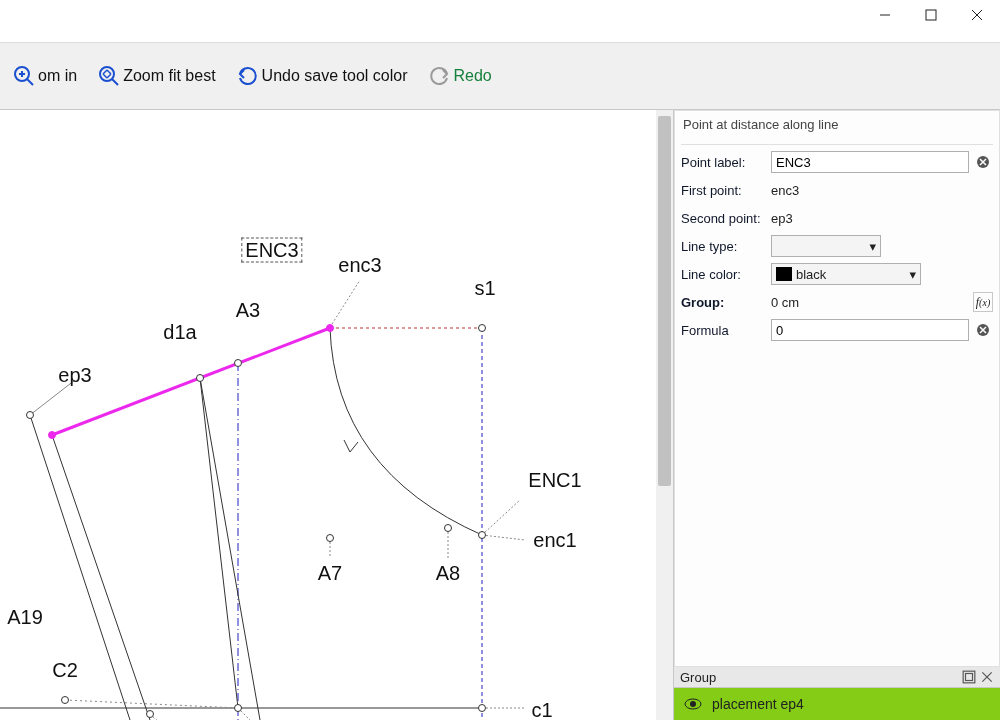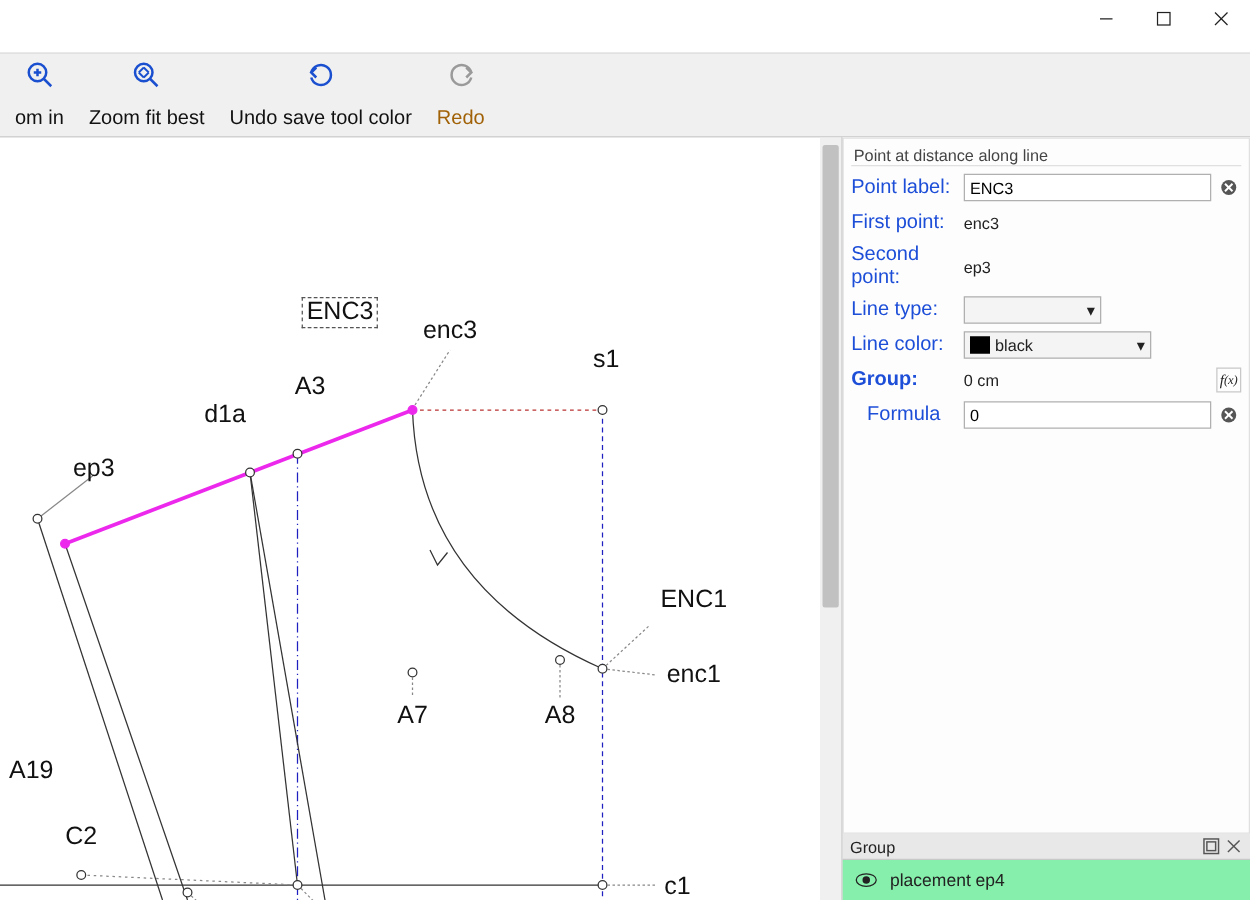--- a/index.html
+++ b/index.html
@@ -3,22 +3,22 @@
 <meta charset="utf-8">
 <style>
   * { box-sizing: border-box; margin: 0; padding: 0; }
   body { font-family: -apple-system, "Segoe UI", Arial, sans-serif; font-size: 13px; color: #222; background: #fff; width: 1000px; height: 720px; overflow: hidden; }
   
   .titlebar { height: 42px; background: #fff; display: flex; justify-content: flex-end; align-items: flex-start; }
   .titlebar .win-btn { width: 46px; height: 30px; display: flex; align-items: center; justify-content: center; cursor: pointer; }
   .titlebar svg { width: 12px; height: 12px; stroke: #222; stroke-width: 1; fill: none; }
   
   .toolbar { height: 68px; background: #f0f0f0; border-top: 1px solid #dcdcdc; border-bottom: 1px solid #c8c8c8; display: flex; align-items: center; padding: 0 4px; gap: 4px; }
-  .tool-btn { display: flex; flex-direction: column; align-items: center; justify-content: center; padding: 4px 8px; font-size: 16px; color: #111; cursor: pointer; gap: 14px; }
-  .tool-btn.disabled { color: #a16207; }
+  .tool-btn { display: flex; flex-direction: row; align-items: center; justify-content: center; padding: 4px 8px; font-size: 16px; color: #111; cursor: pointer; gap: 2px; }
+  .tool-btn.disabled { color: #15803d; }
   .tool-btn svg { width: 24px; height: 24px; }
   .tool-btn.disabled svg { stroke: #9a9a9a; fill: #9a9a9a; }
   .blue-ico { stroke: #1a4fd0; fill: none; stroke-width: 2; }
   
   .main { display: flex; height: 610px; }
   .canvas-wrap { flex: 1; position: relative; border-right: 1px solid #c8c8c8; overflow: hidden; }
   .canvas { position: relative; width: 100%; height: 100%; background: #fff; }
   .scrollbar-v { position: absolute; right: 0; top: 0; width: 17px; height: 100%; background: #f0f0f0; }
   .scrollbar-v .thumb { position: absolute; left: 2px; width: 13px; background: #c1c1c1; border-radius: 2px; }
   
@@ -28,35 +28,35 @@
   .pt.magenta { background: #ec28ec; border-color: #ec28ec; }
   
   svg.lines { position: absolute; inset: 0; width: 100%; height: 100%; pointer-events: none; }
   
   .right-panel { width: 326px; display: flex; flex-direction: column; background: #f0f0f0; }
   .panel-header { height: 21px; background: #e8e8e8; border-bottom: 1px solid #c8c8c8; display: flex; align-items: center; padding: 0 6px; font-size: 13px; color: #222; }
   .panel-header .spacer { flex: 1; }
   .panel-header .hicon { width: 14px; height: 14px; margin-left: 4px; display: flex; align-items: center; justify-content: center; cursor: pointer; }
   
   .tool-opts-body { flex: 1; background: #fdfdfd; border: 1px solid #e0e0e0; padding: 4px 6px; }
-  .subtitle { font-size: 13px; color: #444; padding: 2px 0 0 2px; border-bottom: 1px solid #e0e0e0; margin-bottom: 6px; }
+  .subtitle { font-size: 13px; color: #444; padding: 2px 0 12px 2px; border-bottom: 1px solid #e0e0e0; margin-bottom: 6px; }
   .form-row { display: flex; align-items: center; margin-bottom: 6px; min-height: 22px; }
-  .form-row .lbl { width: 90px; font-size: 16px; color: #1d4ed8; }
+  .form-row .lbl { width: 90px; font-size: 13px; color: #0f172a; }
   .form-row .lbl.bold { font-weight: 700; }
   .form-row .val { font-size: 13px; color: #222; }
   .form-row input[type=text] { flex: 1; height: 22px; border: 1px solid #b0b0b0; padding: 0 4px; font-size: 13px; background: #fff; }
   .clear-btn { width: 20px; height: 20px; display: flex; align-items: center; justify-content: center; margin-left: 4px; cursor: pointer; }
   .clear-btn svg { width: 14px; height: 14px; }
   .combo { flex: 1; max-width: 110px; height: 22px; border: 1px solid #b0b0b0; background: #f4f4f4; display: flex; align-items: center; padding: 0 4px; font-size: 13px; position: relative; }
   .combo .chev { margin-left: auto; }
   .combo .sw { width: 16px; height: 14px; background: #000; margin-right: 4px; }
   .combo.wide { max-width: 150px; }
   .fx-btn { width: 20px; height: 20px; margin-left: 4px; font-style: italic; font-size: 12px; display: flex; align-items: center; justify-content: center; border: 1px solid #c8c8c8; cursor: pointer; font-family: serif; }
   
-  .group-body { background: #86efac; padding: 4px; }
+  .group-body { background: #84cc16; padding: 4px; }
   .group-row { display: flex; align-items: center; padding: 4px 6px; font-size: 14px; gap: 10px; }
   .eye { width: 18px; height: 12px; }
 </style>
 </head>
 <body>
 
 <div class="titlebar">
   <div class="win-btn">
       <svg viewBox="0 0 12 12">
         <line x1="1" y1="6" x2="11" y2="6"></line>
@@ -226,21 +226,21 @@
       </div>
 
       <div class="form-row">
         <span class="lbl bold">Group:</span>
         <span class="val">0 cm</span>
         <div style="flex:1"></div>
         <div class="fx-btn">f<sub>(x)</sub></div>
       </div>
 
       <div class="form-row">
-        <span class="lbl" style="text-align:center;padding-right:6px">Formula</span>
+        <span class="lbl" style="text-align:left;padding-right:6px">Formula</span>
         <input type="text" value="0" style="">
         <div class="clear-btn">
             <svg viewBox="0 0 14 14">
               <circle cx="7" cy="7" r="6" fill="#555"></circle>
               <line x1="4" y1="4" x2="10" y2="10" stroke="#fff" stroke-width="1.5"></line>
               <line x1="10" y1="4" x2="4" y2="10" stroke="#fff" stroke-width="1.5"></line>
             </svg>
           </div>
       </div>
     </div>

